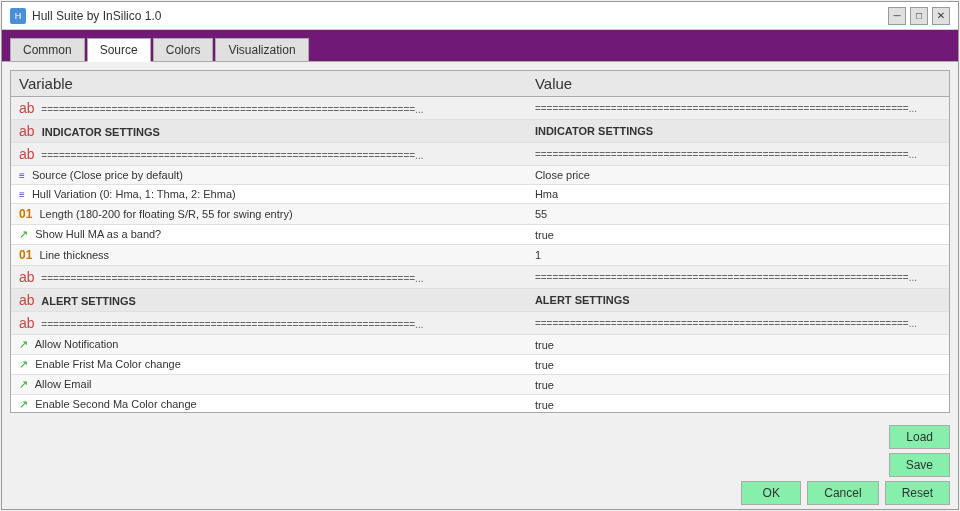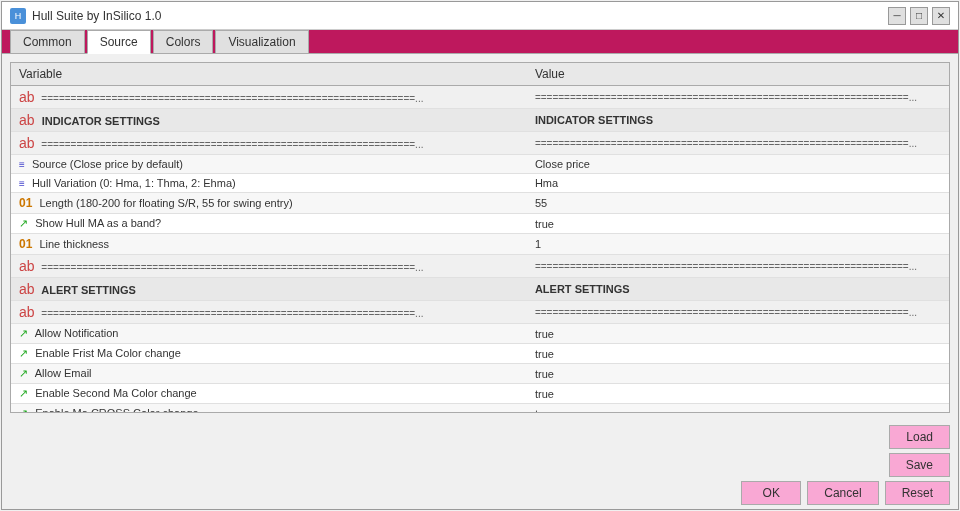--- a/index.html
+++ b/index.html
@@ -59,23 +59,23 @@
       background: #e0e0e0;
       display: flex;
       align-items: center;
       justify-content: center;
       font-size: 10px;
       cursor: pointer;
       color: #333;
     }
     .tabs {
       display: flex;
-      background: #be185d;
+      background: #701a75;
       border-bottom: 1px solid #aaa;
-      padding: 0 8px 0 8px;
+      padding: 8px 8px 0 8px;
     }
     .tab {
       padding: 4px 12px;
       border: 1px solid #aaa;
       border-bottom: none;
       background: #e0e0e0;
       cursor: pointer;
       margin-right: 2px;
       font-size: 12px;
       color: #333;
@@ -102,21 +102,21 @@
     table {
       width: 100%;
       border-collapse: collapse;
     }
     thead th {
       background: #e8e8e8;
       border-bottom: 1px solid #aaa;
       text-align: left;
       padding: 4px 8px;
       font-weight: normal;
-      font-size: 12px;
+      font-size: 15px;
       color: #333;
       position: sticky;
       top: 0;
     }
     tbody tr {
       border-bottom: 1px solid #e0e0e0;
     }
     tbody tr:nth-child(even) {
       background: #f7f7f7;
     }
@@ -147,21 +147,21 @@
     .section-header-row td {
       font-weight: bold;
       font-size: 11px;
       color: #333;
       background: #e8e8e8;
       margin-left: 32px;
     }
     .btn {
       padding: 4px 16px;
       border: 1px solid #aaa;
-      background: #f9a8d4;
+      background: #86efac;
       cursor: pointer;
       font-size: 12px;
       color: #333;
       min-width: 60px;
     }
     .btn-load, .btn-save {
       min-width: 60px;
       text-align: center;
     }
     .window-bottom {

